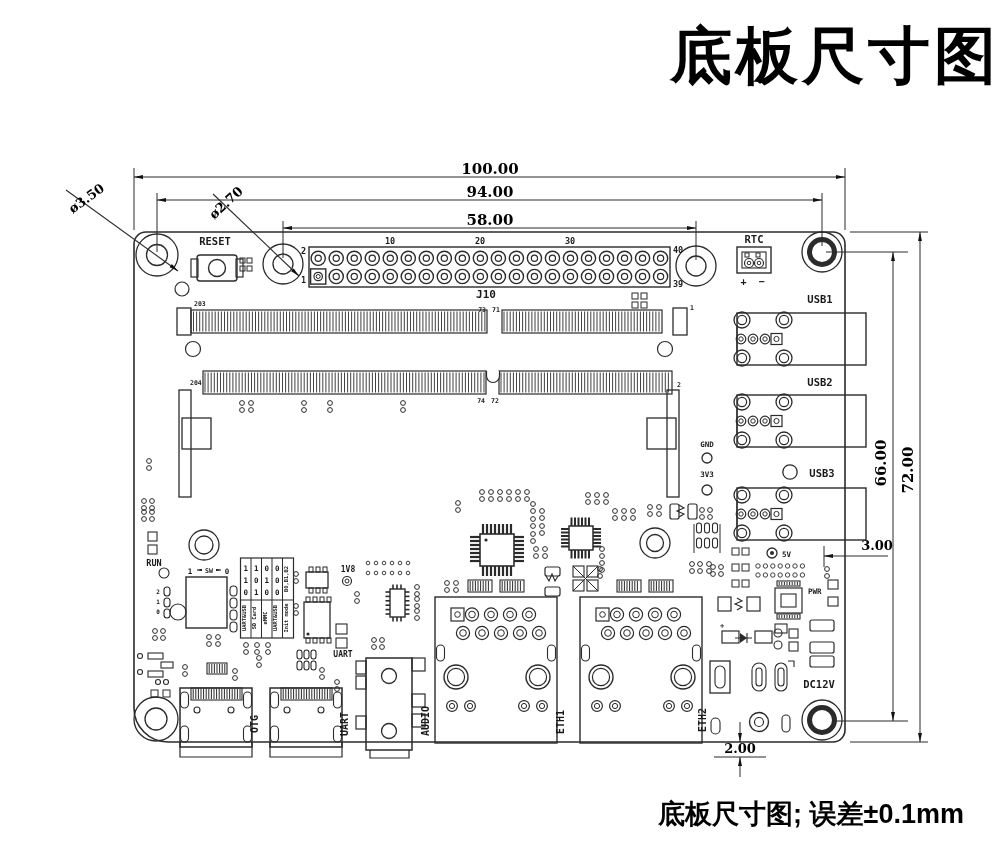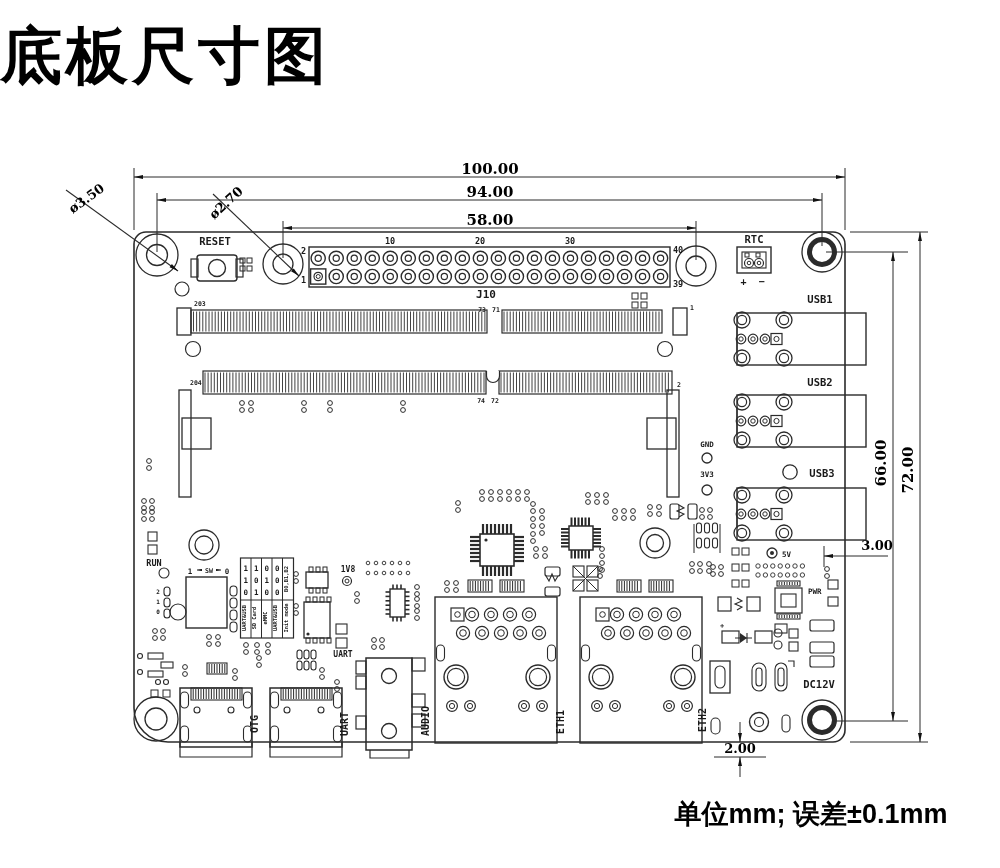--- a/index.html
+++ b/index.html
@@ -1,18 +1,18 @@
 <!DOCTYPE html>
 <html><head>
 <meta charset="utf-8">
 <style>
   html,body{margin:0;padding:0;background:#fff;}
   .page{position:relative;width:1000px;height:868px;background:#fff;overflow:hidden;
         font-family:"Liberation Sans",sans-serif;}
-  .title{position:absolute;top:14px;left:0;width:100%;text-align:left;
+  .title{position:absolute;top:14px;left:0;width:100%;text-align:right;
          font-size:62px;font-weight:900;letter-spacing:4px;color:#000;}
   .note{position:absolute;left:811px;top:796px;transform:translateX(-50%);
         white-space:nowrap;font-size:27px;font-weight:bold;color:#000;}
   svg{position:absolute;left:0;top:0;}
   .silk{font-family:"DejaVu Sans Mono","Liberation Mono",monospace;font-weight:700;fill:#1a1a1a;}
   .dim{font-family:"DejaVu Serif","Liberation Serif",serif;font-weight:700;fill:#000;}
 </style>
 </head>
 <body>
 
@@ -1201,14 +1201,14 @@
         <rect x="207" y="663" width="20" height="11" fill="none" stroke="#2b2b2b" stroke-width="1.1"></rect>
         <line x1="209.2" y1="664" x2="209.2" y2="673" stroke="#2b2b2b" stroke-width="1"></line>
         <line x1="211.79999999999998" y1="664" x2="211.79999999999998" y2="673" stroke="#2b2b2b" stroke-width="1"></line>
         <line x1="214.39999999999998" y1="664" x2="214.39999999999998" y2="673" stroke="#2b2b2b" stroke-width="1"></line>
         <line x1="216.99999999999997" y1="664" x2="216.99999999999997" y2="673" stroke="#2b2b2b" stroke-width="1"></line>
         <line x1="219.59999999999997" y1="664" x2="219.59999999999997" y2="673" stroke="#2b2b2b" stroke-width="1"></line>
         <line x1="222.19999999999996" y1="664" x2="222.19999999999996" y2="673" stroke="#2b2b2b" stroke-width="1"></line>
         <line x1="224.79999999999995" y1="664" x2="224.79999999999995" y2="673" stroke="#2b2b2b" stroke-width="1"></line>
       </g>
     </svg>
-  <div class="note">单位mm; 误差±0.1mm</div>
+  <div class="note">底板尺寸图; 误差±0.1mm</div>
 </div>
 
 </body></html>

